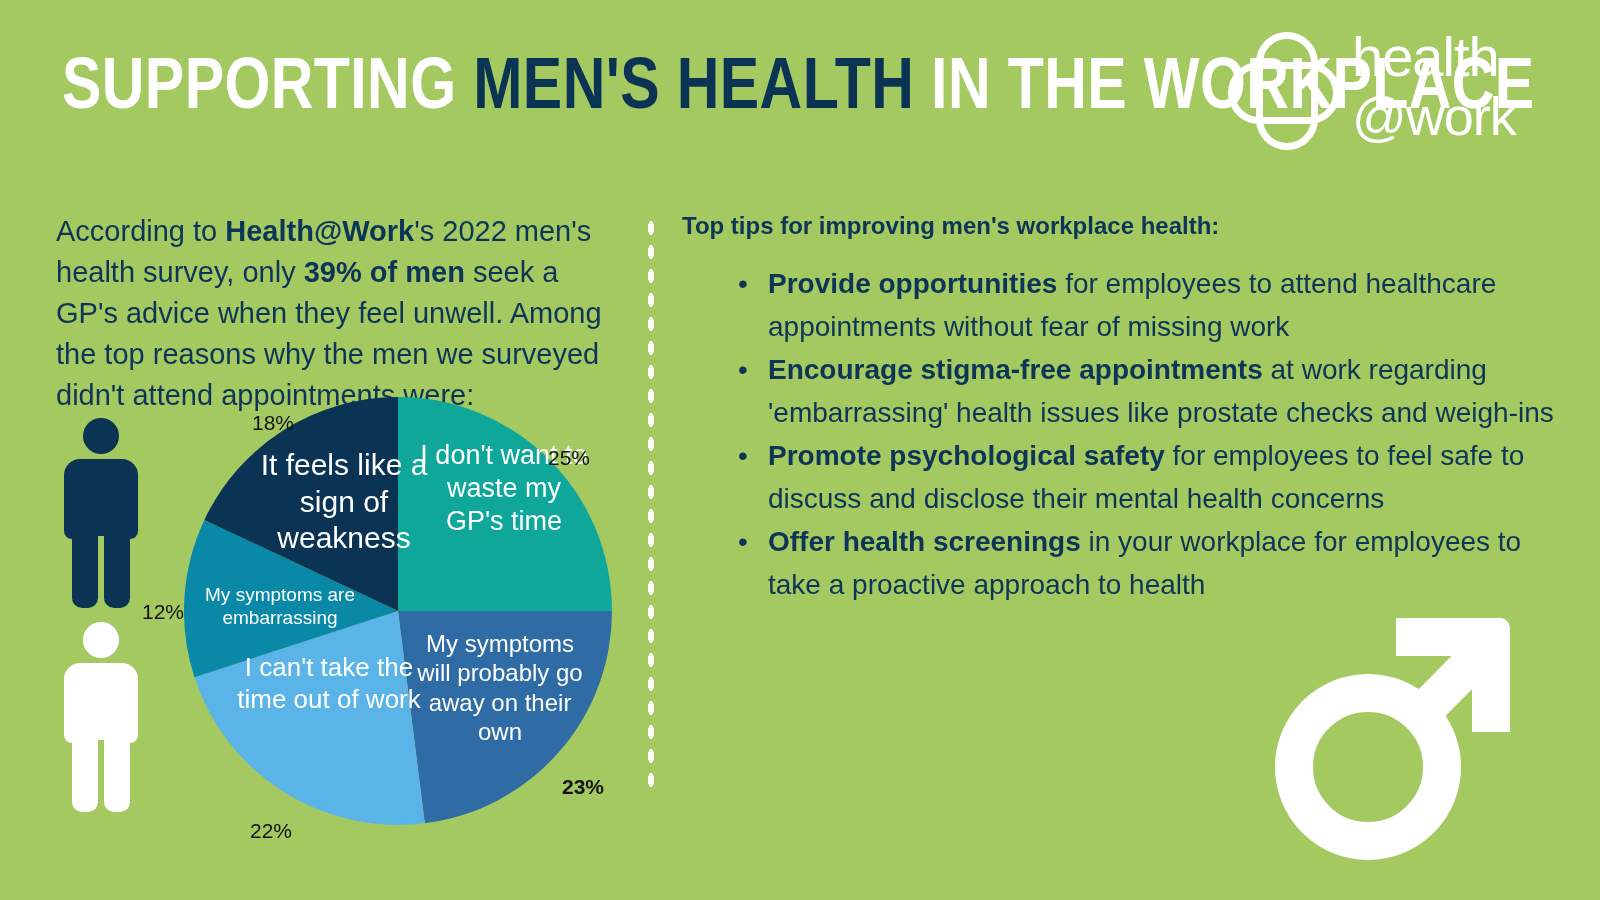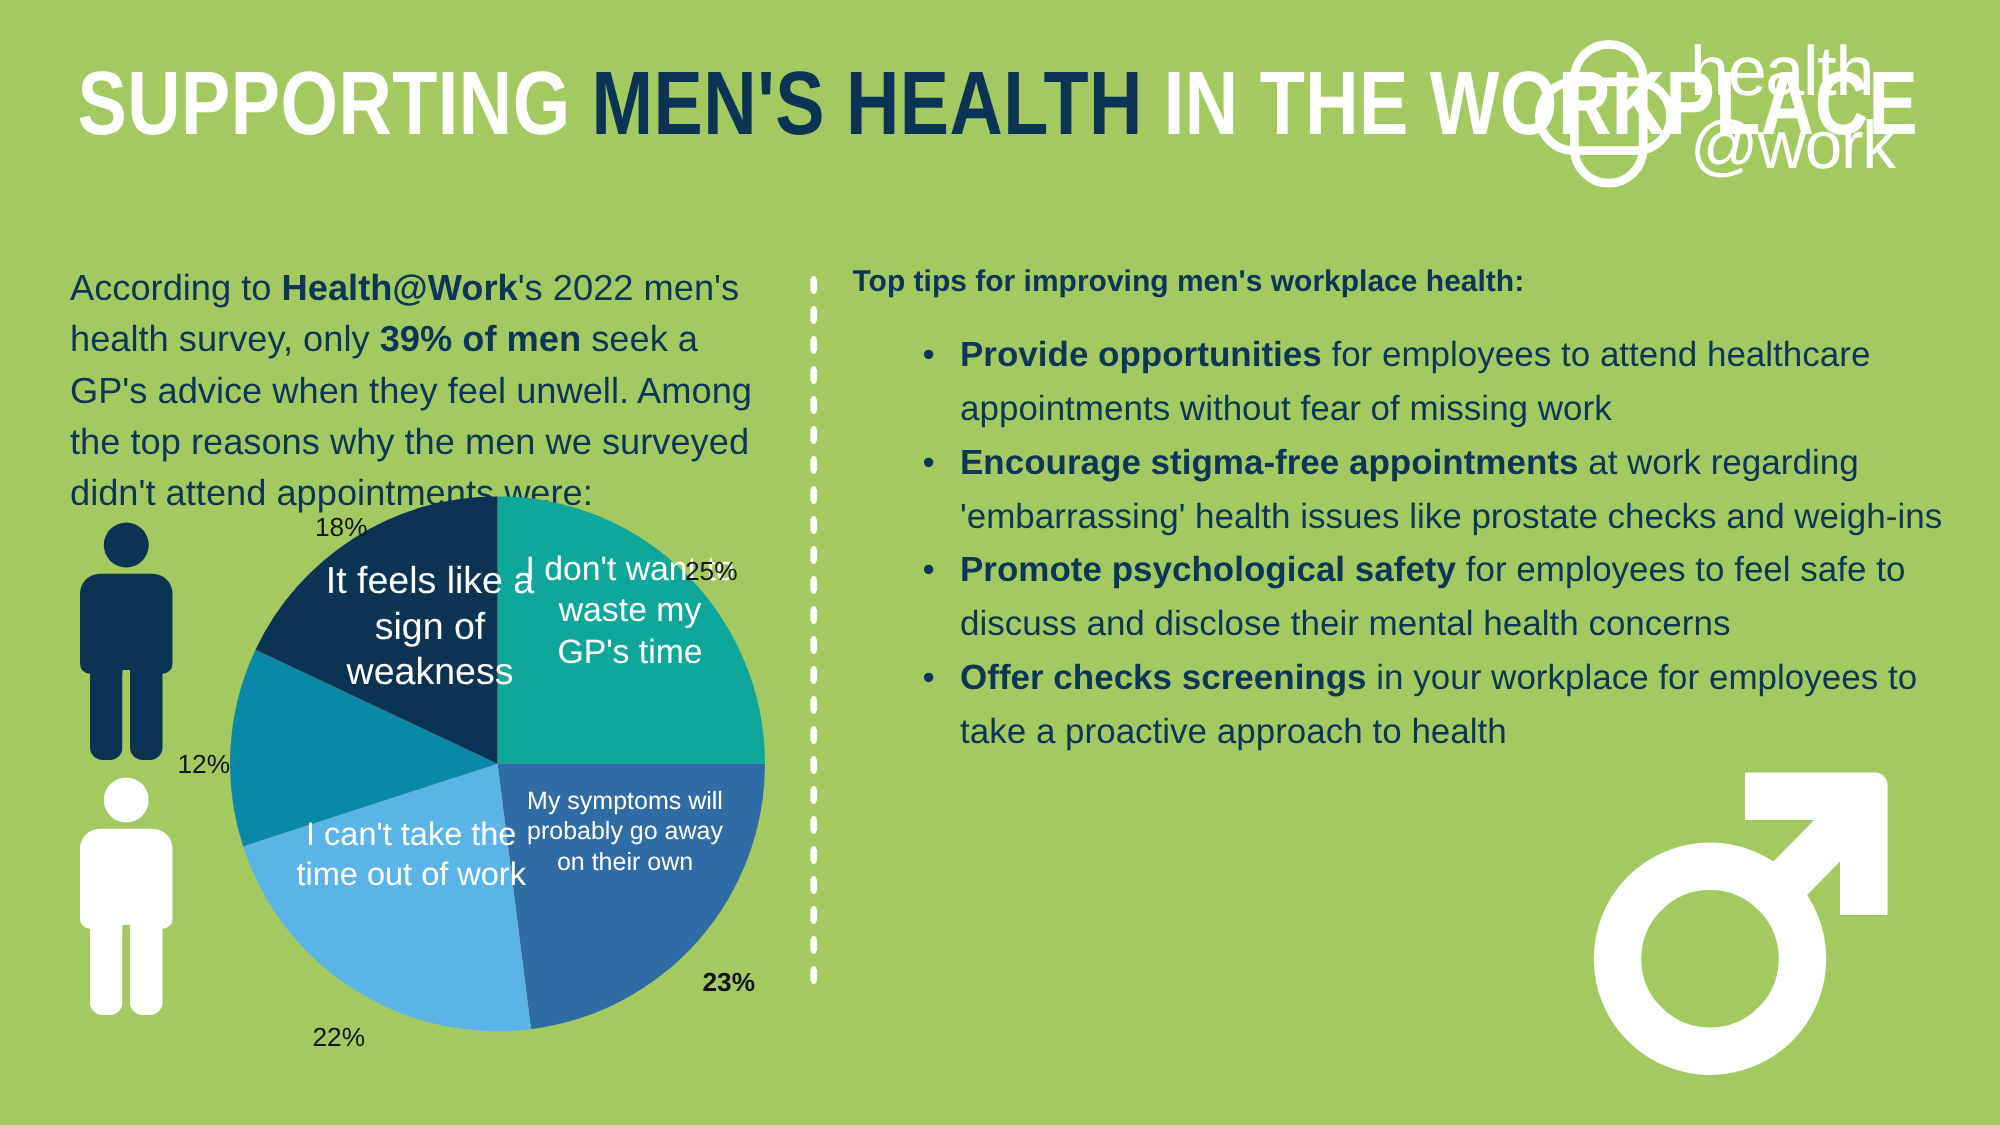--- a/index.html
+++ b/index.html
@@ -267,39 +267,40 @@
         <path d="M 214 214 L 214 0 A 214 214 0 0 1 428 214 Z" fill="#0fa79a"></path>
         <path d="M 214 214 L 428 214 A 214 214 0 0 1 240.8213119827611 426.31254608129825 Z" fill="#2f6ba4"></path>
         <path d="M 214 214 L 240.8213119827611 426.31254608129825 A 214 214 0 0 1 10.473905512837149 280.12963679623874 Z" fill="#5bb4e8"></path>
         <path d="M 214 214 L 10.473905512837149 280.12963679623874 A 214 214 0 0 1 20.367010772271783 122.88323160507453 Z" fill="#0a88a8"></path>
         <path d="M 214 214 L 20.367010772271783 122.88323160507453 A 214 214 0 0 1 213.99999999999997 0 Z" fill="#0a3354"></path>
       </g>
   </svg>
 
   <div class="slice-label" style="left:232px; top:42px; width:176px; font-size:27px;">I don't want to waste my GP's time</div>
 
-  <div class="slice-label" style="left:226px; top:232px; width:180px; font-size:20px;">My symptoms will probably go away on their own</div>
+  <div class="slice-label" style="left:226px; top:232px; width:180px; font-size:24px;">My symptoms will probably go away on their own</div>
 
   <div class="slice-label" style="left:52px; top:255px; width:186px; font-size:26px;">I can't take the time out of work</div>
 
+  <div class="slice-label" style="left:8px; top:186px; width:176px; font-size:19px;">My symptoms are embarrassing</div>
 
   <div class="slice-label" style="left:74px; top:50px; width:172px; font-size:30px;">It feels like a sign of weakness</div>
 </div>
 
 <div class="pct-label" style="left:548px; top:447px;">25%</div>
 <div class="pct-label" style="left:562px; top:776px;font-weight:bold;">23%</div>
 <div class="pct-label" style="left:250px; top:820px;">22%</div>
 <div class="pct-label" style="left:142px; top:601px;">12%</div>
 <div class="pct-label" style="left:252px; top:412px;">18%</div>
 
 <div id="tips-heading">Top tips for improving men's workplace health:</div>
 <ul id="tips-list">
     <li><b>Provide opportunities</b><span> for employees to attend healthcare appointments without fear of missing work</span></li>
     <li><b>Encourage stigma-free appointments</b><span> at work regarding 'embarrassing' health issues like prostate checks and weigh-ins</span></li>
     <li><b>Promote psychological safety</b><span> for employees to feel safe to discuss and disclose their mental health concerns</span></li>
-    <li><b>Offer checks screenings</b><span> in your workplace for employees to take a proactive approach to health</span></li>
+    <li><b>Offer health screenings</b><span> in your workplace for employees to take a proactive approach to health</span></li>
   </ul>
 
 <svg id="mars" viewBox="0 0 240 250">
   <circle cx="96" cy="155" r="74" fill="none" stroke="#ffffff" stroke-width="38"></circle>
   <line x1="140" y1="111" x2="214" y2="36" stroke="#ffffff" stroke-width="38"></line>
   <path d="M124 6 h104 a10 10 0 0 1 10 10 v104 h-38 V44 h-76 z" fill="#ffffff"></path>
 </svg>
 
 </body></html>

